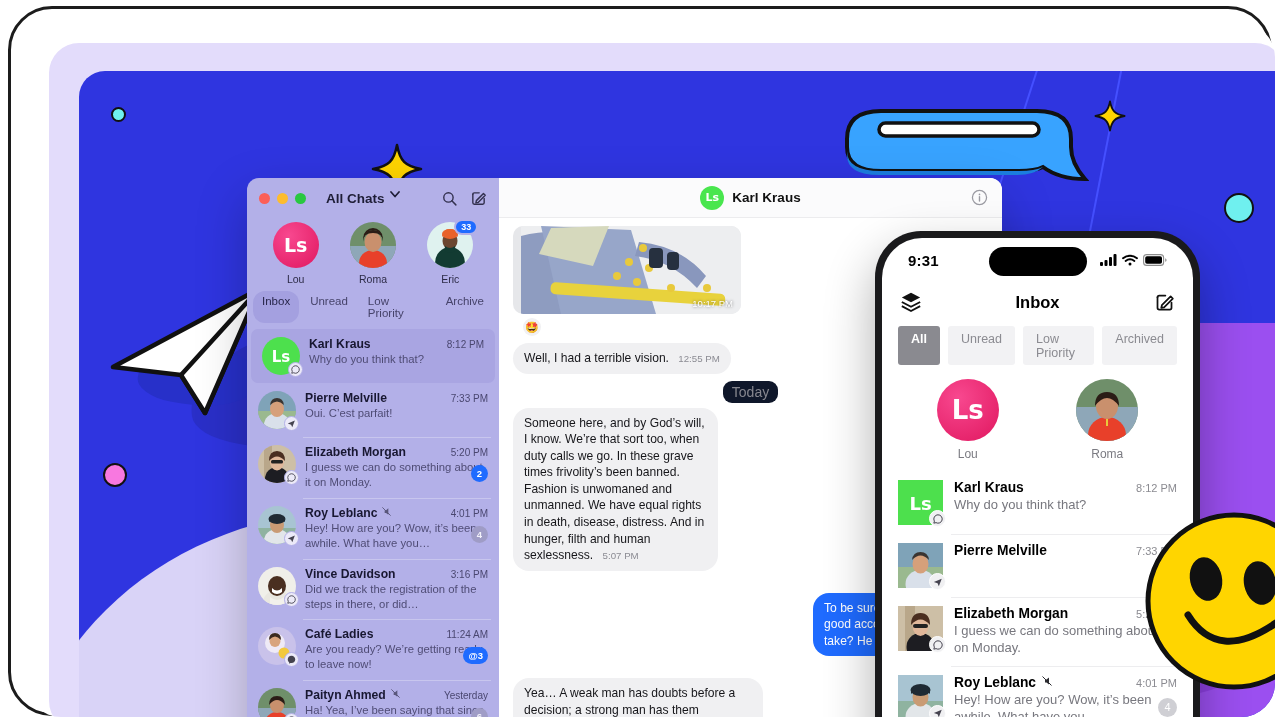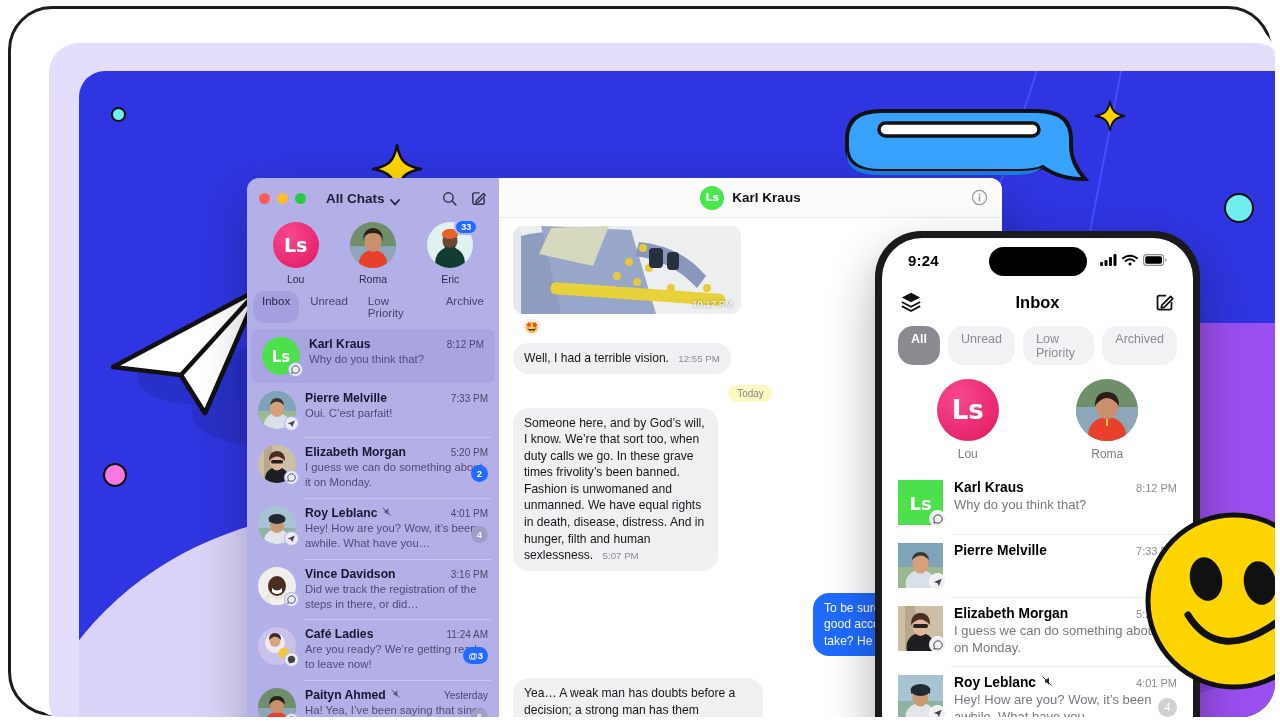--- a/index.html
+++ b/index.html
@@ -87,21 +87,21 @@
   }
   .desk-sidebar {
     width:252px; background:#b3b0e8; display:flex; flex-direction:column;
     position:relative;
   }
   .desk-titlebar { height:40px; display:flex; align-items:center; padding:0 12px; gap:8px; }
   .traffic { display:flex; gap:7px; align-items:center; }
   .tl { width:11px; height:11px; border-radius:50%; }
   .tl-r{background:#fc5f57;} .tl-y{background:#fdbc2e;} .tl-g{background:#29c840;}
   .allchats { font-size:13.5px; font-weight:600; color:#1e1d36; margin-left:12px;
-              display:flex; align-items:flex-end; gap:5px; }
+              display:flex; align-items:flex-start; gap:5px; }
   .sb-actions { margin-left:auto; display:flex; gap:12px; align-items:center; }
   .sb-ico { width:17px; height:17px; color:#33314f; }
 
   .stories { display:flex; justify-content:space-around; padding:4px 10px 2px; }
   .story { width:62px; text-align:center; position:relative; }
   .story-av { width:46px; height:46px; border-radius:50%; margin:0 auto;
               overflow:hidden; position:relative; }
   .story-name { font-size:10.5px; color:#2d2b47; margin-top:5px; }
   .story-badge { position:absolute; right:3px; top:-3px; background:#1f6bff; color:#fff;
                  font-size:9px; font-weight:700; border-radius:8px; padding:1px 5px;
@@ -158,21 +158,21 @@
               display:flex; align-items:center; justify-content:center; font-size:11px;
               margin:4px 0 0 10px; }
   .bub { max-width:340px; border-radius:16px; padding:7px 11px; font-size:12.1px;
          line-height:1.37; position:relative; display:inline-block; }
   .bub-in { background:#f0f0f2; color:#16161a; }
   .bub-out { background:#1f6bff; color:#fff; }
   .bub-time { font-size:9.7px; color:#8b8b93; margin-left:6px;margin-top:48px; }
   .row-in { display:flex; margin-top:7px; }
   .row-out { display:flex; justify-content:flex-end; margin-top:7px; }
   .daypill { text-align:center; margin:9px 0 2px; }
-  .daypill span { font-size:10px; color:#87878f; background:#fef9c3;
+  .daypill span { font-size:14px; color:#87878f; background:#0f172a;
                   padding:3px 9px; border-radius:9px; }
   .reply-card { border:1.6px solid #1f6bff; border-radius:13px; padding:5px 9px;
                 font-size:11px; color:#1f6bff; line-height:1.35; max-width:150px; }
 
   
   .phone {
     position:absolute; left:796px; top:160px; width:325px; height:562px;
     background:#1a1a1c; border-radius:46px; padding:7px;
     box-shadow:0 22px 50px rgba(0,0,0,.32);
   }
@@ -183,21 +183,21 @@
   .st-time { font-size:15px; font-weight:700; color:#000; letter-spacing:.2px; }
   .dyn-island { position:absolute; left:50%; transform:translateX(-50%); top:9px;
                 width:98px; height:29px; background:#000; border-radius:16px; }
   .st-right { margin-left:auto; display:flex; align-items:center; gap:5px; }
   .ph-header { height:40px; display:flex; align-items:center; padding:0 18px;
                position:relative; }
   .ph-title { position:absolute; left:0; right:0; text-align:center; font-size:16.5px;
               font-weight:700; color:#000; }
   .ph-filters { display:flex; gap:8px; padding:4px 16px 10px; }
   .ph-filter { font-size:12.5px; color:#8b8b91; background:#f2f2f4;
-               padding:5.5px 13px; border-radius:15px; }
+               padding:5.5px 13px; border-radius:3px; }
   .ph-filter.active { background:#8a8a90; color:#fff; font-weight:600; }
   .ph-stories { display:flex; justify-content:space-around; padding:4px 16px 10px; }
   .ph-story { text-align:center; position:relative; }
   .ph-story-av { width:62px; height:62px; border-radius:50%; overflow:hidden;
                  margin:0 auto; position:relative; }
   .ph-story-name { font-size:12px; color:#7b7b82; margin-top:6px; }
   .ph-badge { display:inline-block; background:#1f6bff; color:#fff; font-size:11px;
               font-weight:700; border-radius:9px; padding:1px 6px; margin-left:4px; }
   .ph-row { display:flex; gap:11px; padding:9px 16px; position:relative; }
   .ph-row + .ph-row::before { content:""; position:absolute; left:69px; right:0; top:0;
@@ -622,21 +622,21 @@
             </div>
           </div>
 
         </div>
       </div>
 
       <div class="phone">
         <div class="phone-screen">
 
           <div class="status-bar">
-            <span class="st-time">9:24</span>
+            <span class="st-time">9:31</span>
             <div class="dyn-island"></div>
             <div class="st-right">
               <svg width="17" height="12" viewBox="0 0 17 12">
                 <rect x="0" y="8" width="3" height="4" rx="1" fill="#000"></rect>
                 <rect x="4.5" y="6" width="3" height="6" rx="1" fill="#000"></rect>
                 <rect x="9" y="3" width="3" height="9" rx="1" fill="#000"></rect>
                 <rect x="13.5" y="0" width="3" height="12" rx="1" fill="#000"></rect>
               </svg>
               <svg width="16" height="12" viewBox="0 0 16 12">
                 <path d="M1 4.2a11 11 0 0 1 14 0" fill="none" stroke="#000" stroke-width="1.9" stroke-linecap="round"></path>

